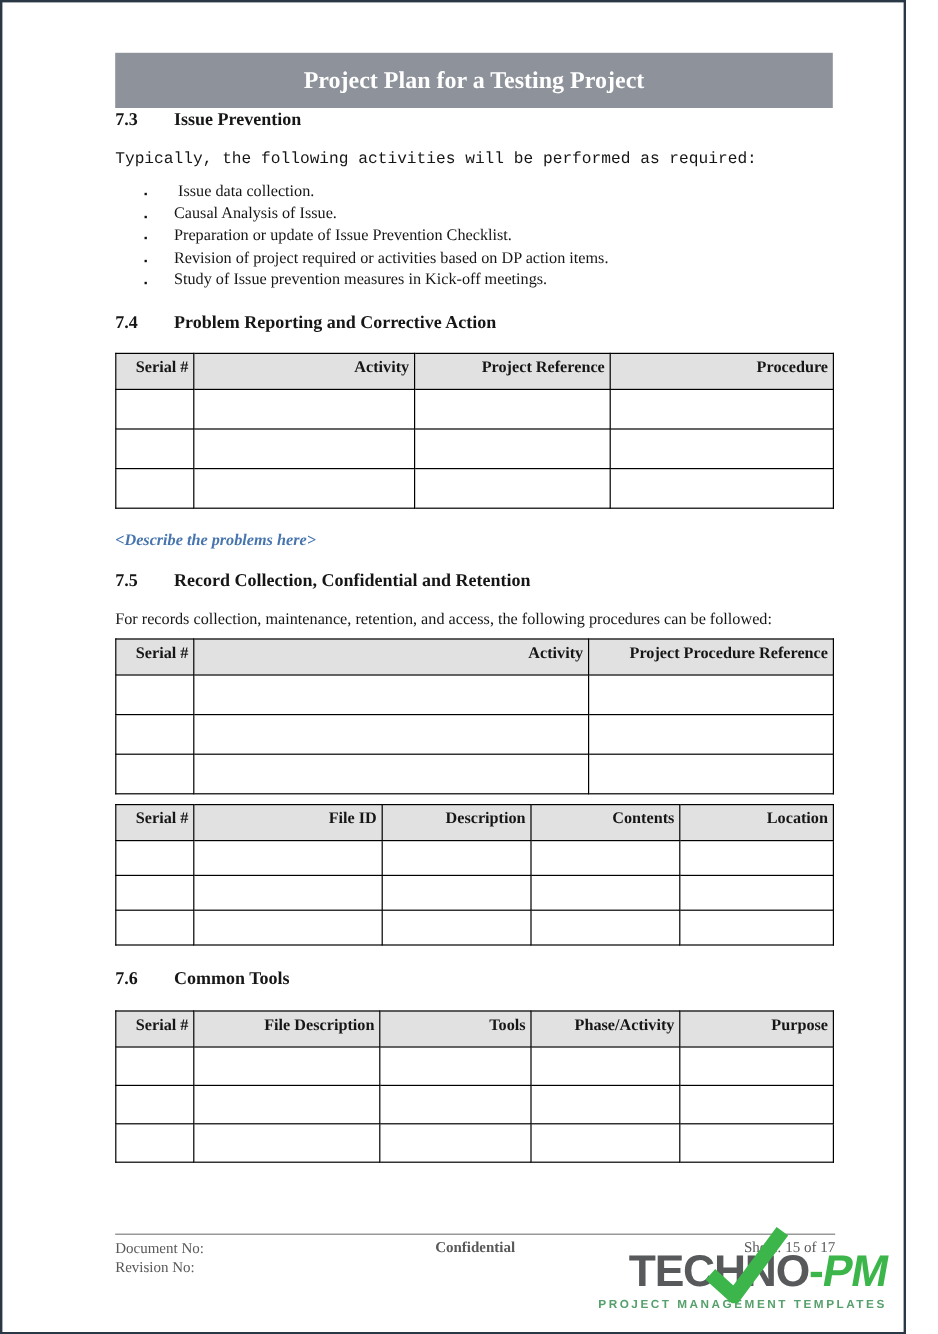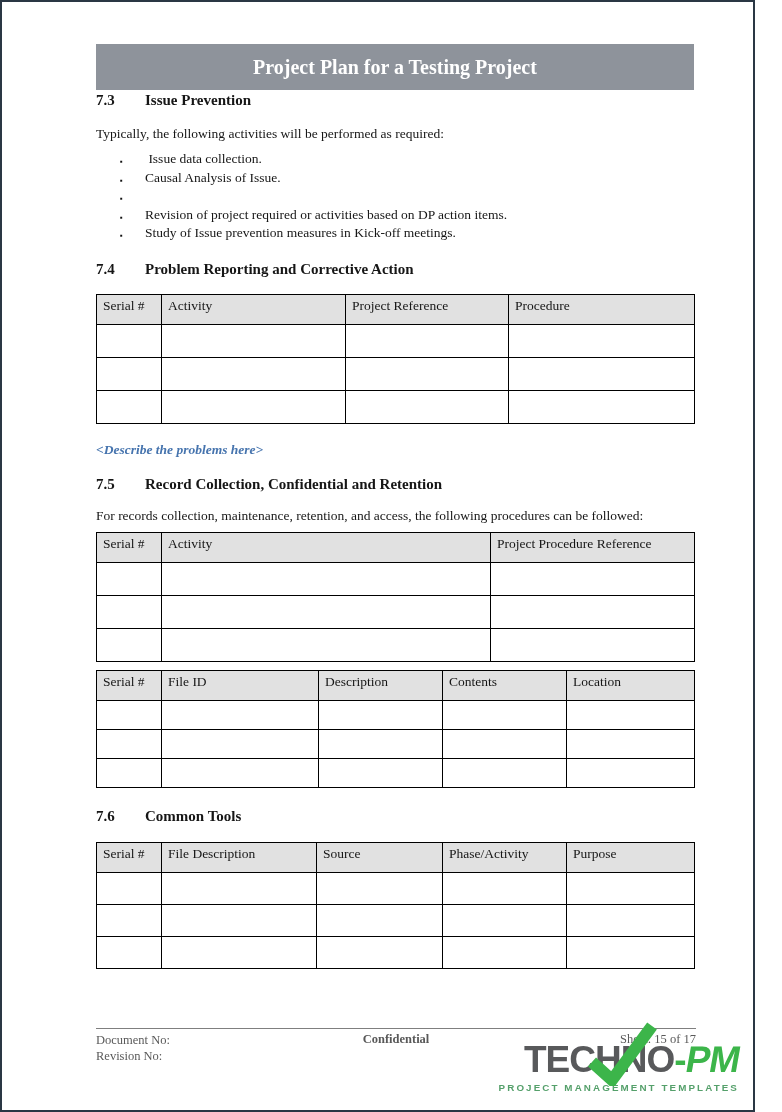--- a/index.html
+++ b/index.html
@@ -21,39 +21,39 @@
     text-align:center;line-height:46px;
     font-size:20px;font-weight:bold;
   }
   .h2{font-size:15px;font-weight:bold;line-height:19px;}
   .h2 .num{display:inline-block;width:49px;}
   .h2-73{margin-top:1px;}
   .h2-74{margin-top:16px;}
   .h2-75{margin-top:17px;}
   .h2-76{margin-top:19px;}
   .body-text{font-size:13.5px;line-height:16px;margin:0;}
-  .intro-73{margin-top:16px;}
+  .intro-73{margin-top:16px;font-family:Liberation Mono, monospace;}
   .intro-75{margin-top:14px;}
   .filing-intro{margin-top:10px;}
   ul.bullets{list-style:none;margin:9px 0 0 0;padding:0 0 0 24px;}
   ul.bullets li{display:flex;font-size:13.5px;line-height:15.6px;}
   ul.bullets .blt{width:25px;flex:0 0 25px;font-size:8px;padding-top:3px;color:#111;}
   table.doc-table{
     border-collapse:collapse;table-layout:fixed;
     width:598px;
     border:1.5px solid var(--table-border,#000);
   }
   table.doc-table th,table.doc-table td{
     border:1px solid var(--table-border,#000);
     font-size:13.5px;text-align:left;vertical-align:top;
     padding:3px 4px 3px 6px;
   }
   table.doc-table th{
     background:var(--table-header-bg,#e1e1e1);
-    font-weight:normal;height:23px;
+    font-weight:bold;height:23px;text-align:right;
   }
   .t-problem{margin-top:15px;}
   .t-problem td{height:26px;}
   .t-record{margin-top:8px;}
   .t-record td{height:26px;}
   .t-filing{margin-top:8px;}
   .t-filing td{height:22px;}
   .t-tools{margin-top:16px;}
   .t-tools td{height:25px;}
   .placeholder{
@@ -107,20 +107,21 @@
     <li>
         <span class="blt">▪</span>
         <span>&nbsp;Issue data collection.</span>
       </li>
     <li>
         <span class="blt">▪</span>
         <span>Causal Analysis of Issue.</span>
       </li>
     <li>
         <span class="blt">▪</span>
+        <span>Preparation or update of Issue Prevention Checklist.</span>
       </li>
     <li>
         <span class="blt">▪</span>
         <span>Revision of project required or activities based on DP action items.</span>
       </li>
     <li>
         <span class="blt">▪</span>
         <span>Study of Issue prevention measures in Kick-off meetings.</span>
       </li>
   </ul>
@@ -251,21 +252,21 @@
         <col style="width:65px">
         <col style="width:155px">
         <col style="width:126px">
         <col style="width:124px">
         <col style="width:128px">
       </colgroup>
     <thead>
       <tr>
         <th>Serial #</th>
         <th>File Description</th>
-        <th>Source</th>
+        <th>Tools</th>
         <th>Phase/Activity</th>
         <th>Purpose</th>
       </tr>
     </thead>
     <tbody>
       <tr>
           <td></td>
           <td></td>
           <td></td>
           <td></td>

